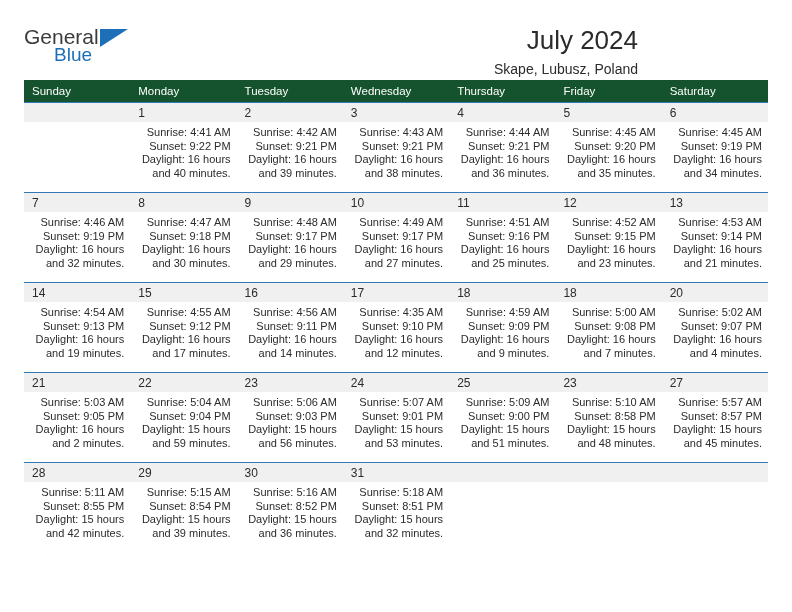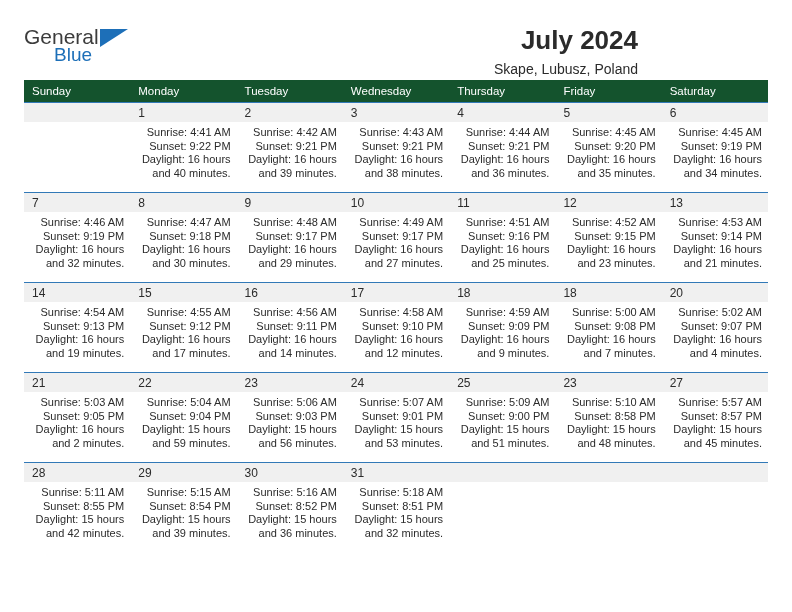--- a/index.html
+++ b/index.html
@@ -60,21 +60,21 @@
     border-bottom: 18px solid transparent;
   }
   .title-block {
     text-align: right;
     padding-right: 2px;
   }
   .cal-title {
     font-size: 26px;
     color: #2b2b2b;
     line-height: 1.1;
-    font-weight: bold;
+    font-weight: normal;
     margin: 0;
   }
   .cal-subtitle {
     font-size: 14px;
     color: #2b2b2b;
     margin-top: 6px;
   }
 
   
   table.calendar {
@@ -300,21 +300,21 @@
             <div class="dayinfo">
               <div>Sunrise: 4:56 AM</div>
               <div>Sunset: 9:11 PM</div>
               <div>Daylight: 16 hours</div>
               <div>and 14 minutes.</div>
             </div>
           </td>
           <td class="daycell">
             <div class="daynum">17</div>
             <div class="dayinfo">
-              <div>Sunrise: 4:58 AM</div>
+              <div>Sunrise: 4:35 AM</div>
               <div>Sunset: 9:10 PM</div>
               <div>Daylight: 16 hours</div>
               <div>and 12 minutes.</div>
             </div>
           </td>
           <td class="daycell">
             <div class="daynum">18</div>
             <div class="dayinfo">
               <div>Sunrise: 4:59 AM</div>
               <div>Sunset: 9:09 PM</div>

